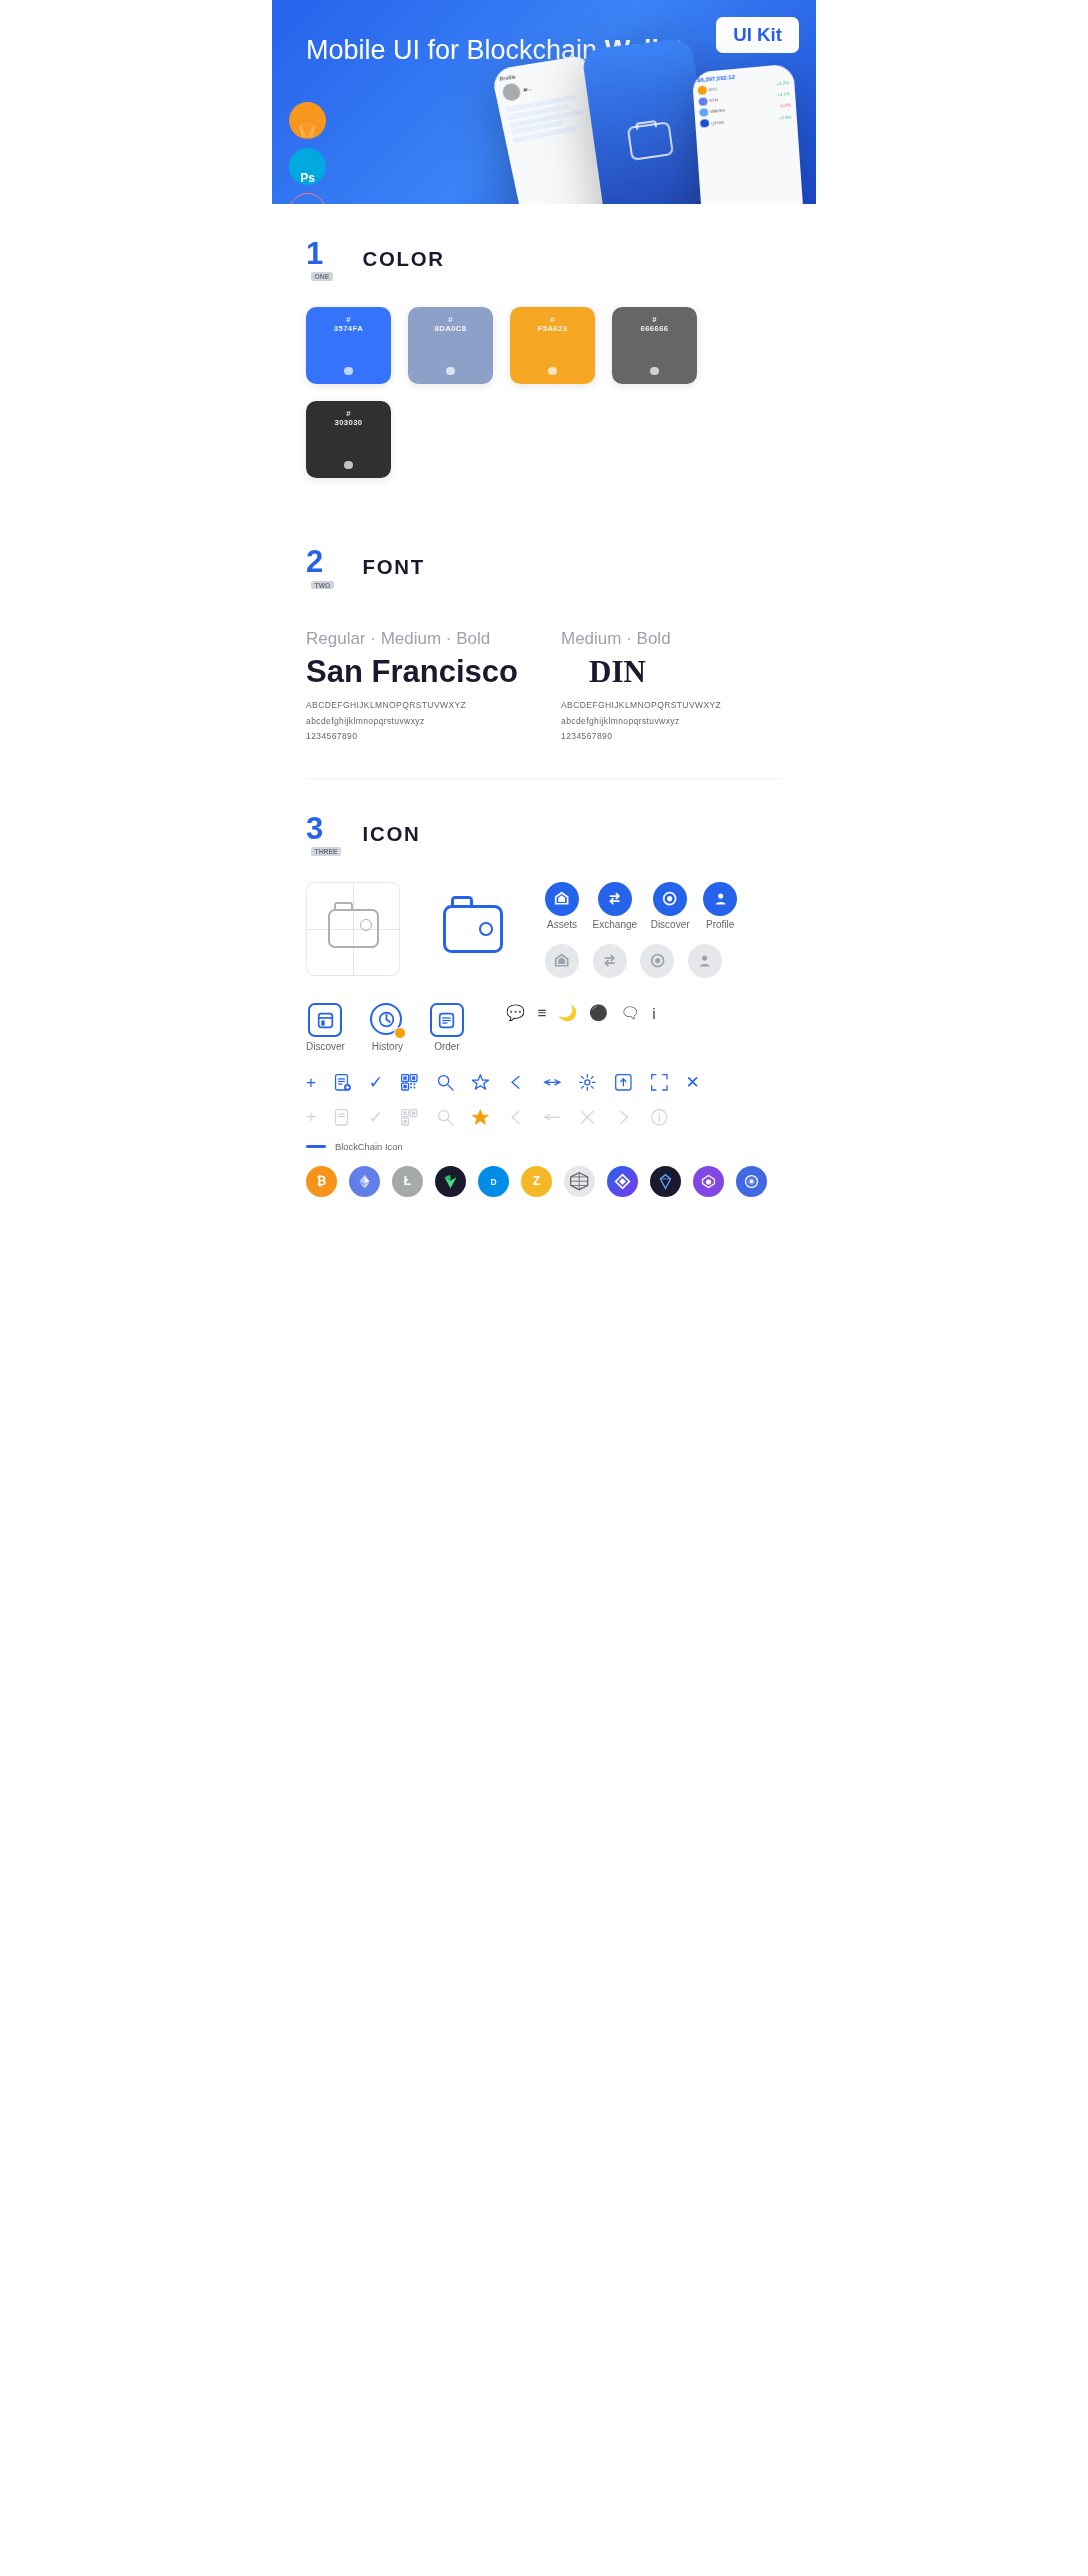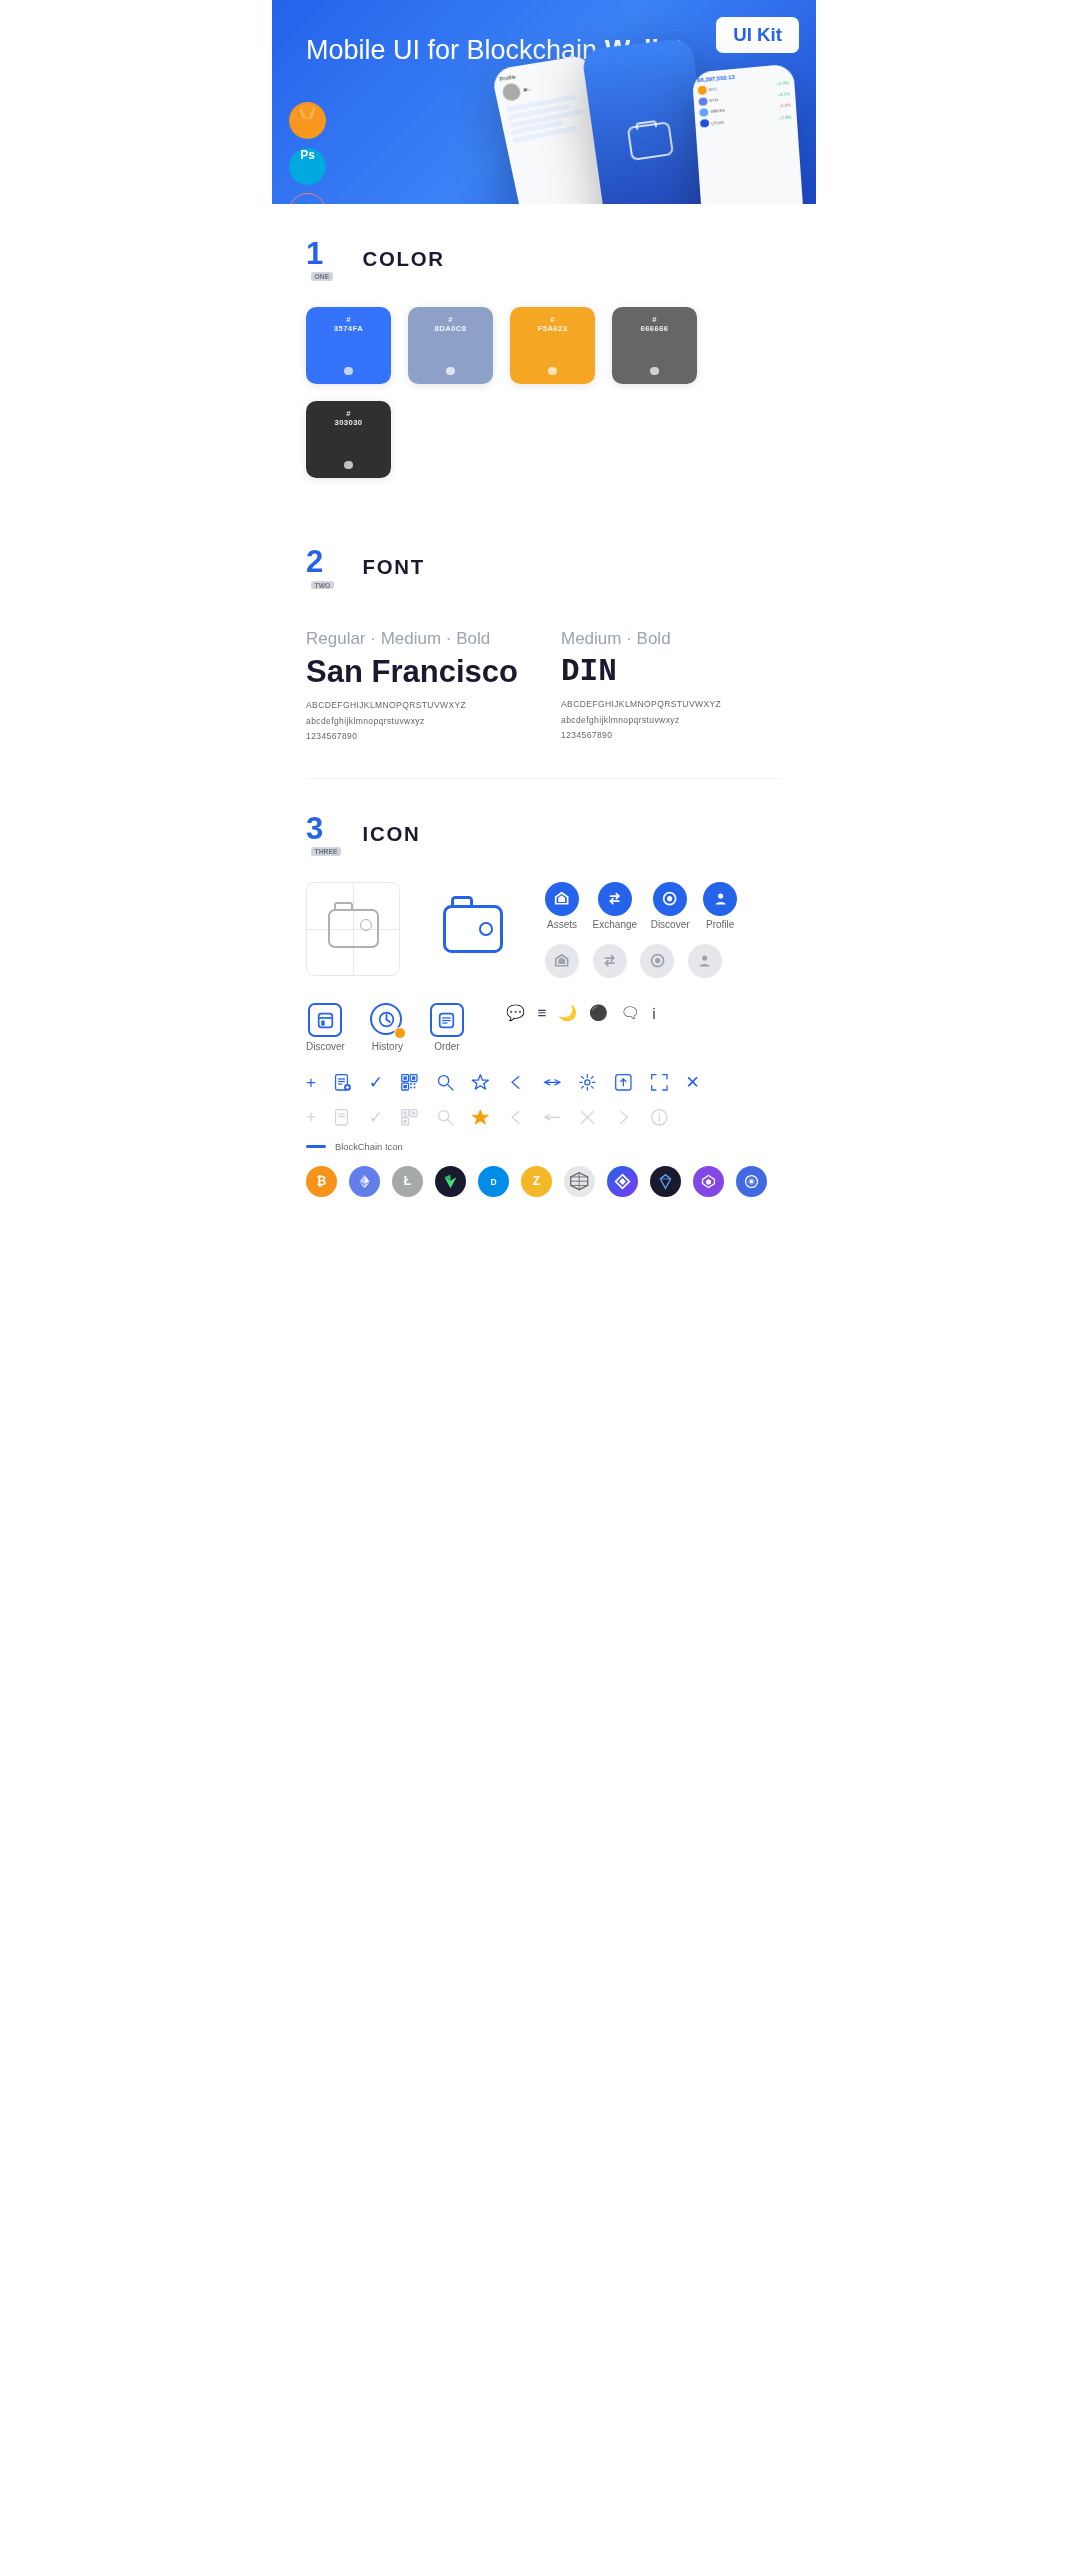--- a/index.html
+++ b/index.html
@@ -38,21 +38,21 @@
       top: 102px;
       display: flex;
       flex-direction: column;
       gap: 8.5px;
     }
     .badge-circle {
       width: 37px;
       height: 37px;
       border-radius: 50%;
       display: flex;
-      align-items: flex-start;
+      align-items: flex-end;
       justify-content: center;
       font-size: 9.4px;
       font-weight: 700;
       color: #fff;
     }
     .badge-sketch { background: #f7971e; }
     .badge-ps { background: #00a8e0; }
     .badge-screens { background: transparent; border: 1.7px solid #ff6b6b; color: #ff6b6b; font-size: 8.5px; }
 
     
@@ -208,21 +208,21 @@
       font-size: 17px;
       margin-bottom: 5.1px;
       margin-top: 14px;
     }
     .font-name {
       font-size: 31px;
       font-weight: 800;
       color: #1a1a2e;
       margin-bottom: 8.5px;
     }
-    .font-name.din { font-family: Liberation Mono, monospace; }
+    .font-name.din { font-family: Liberation Serif, serif; margin-left: 28px; }
     .font-alphabet {
       font-size: 8.5px;
       color: #666;
       letter-spacing: 0.4px;
       line-height: 1.8;
     }
     .icon-nav-item {
       display: flex;
       flex-direction: column;
       align-items: center;

